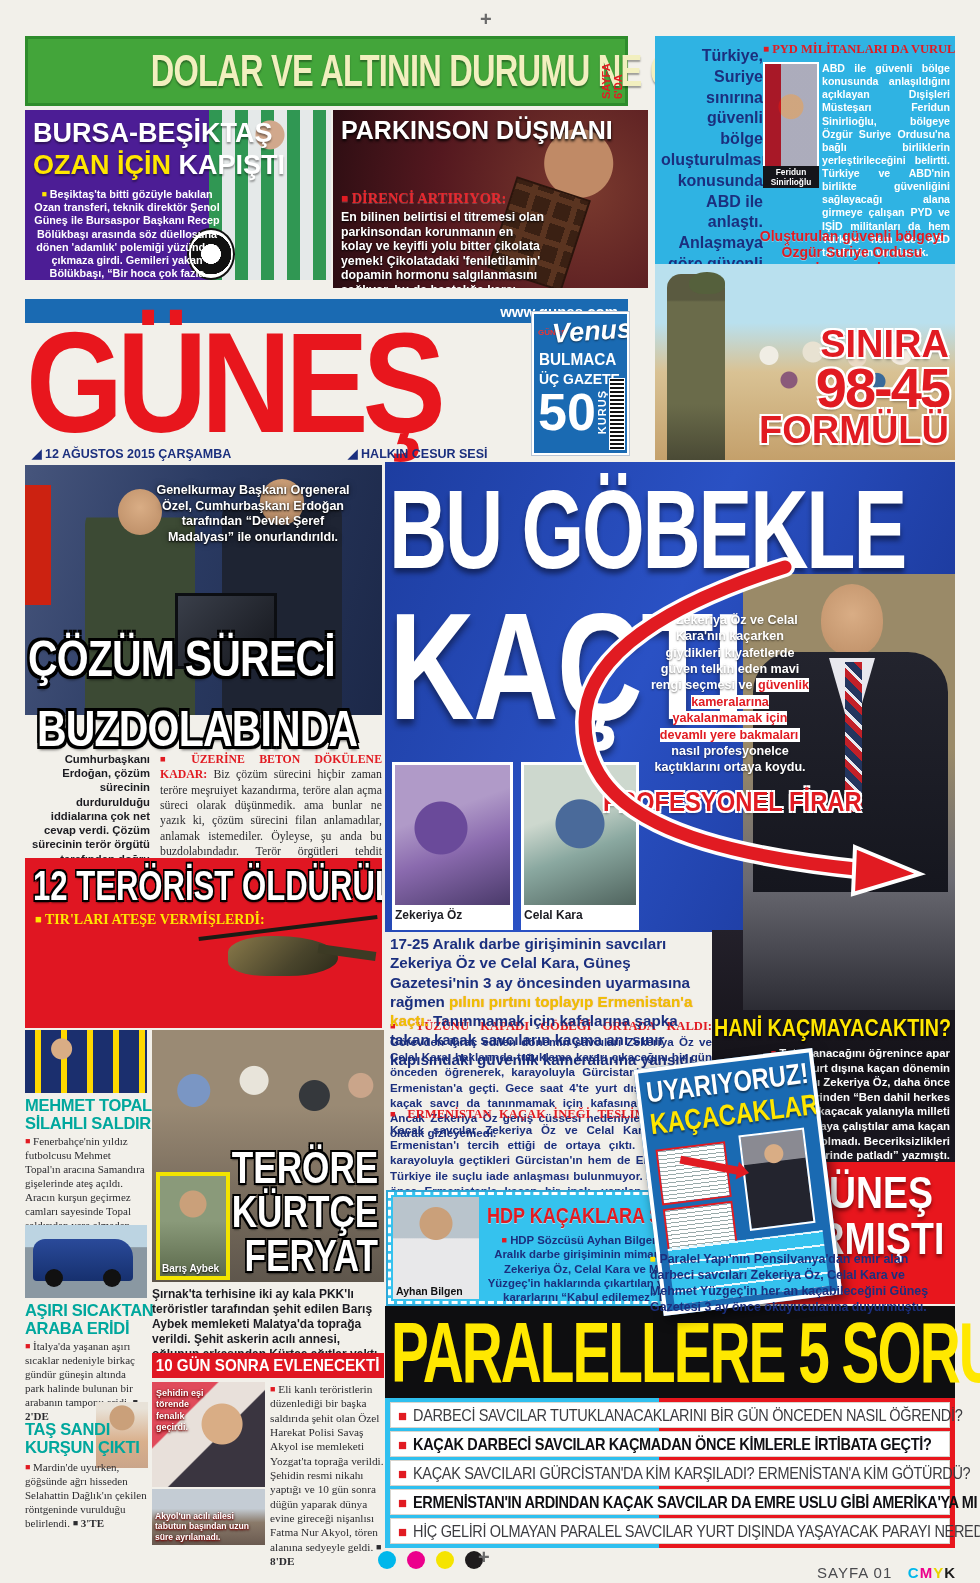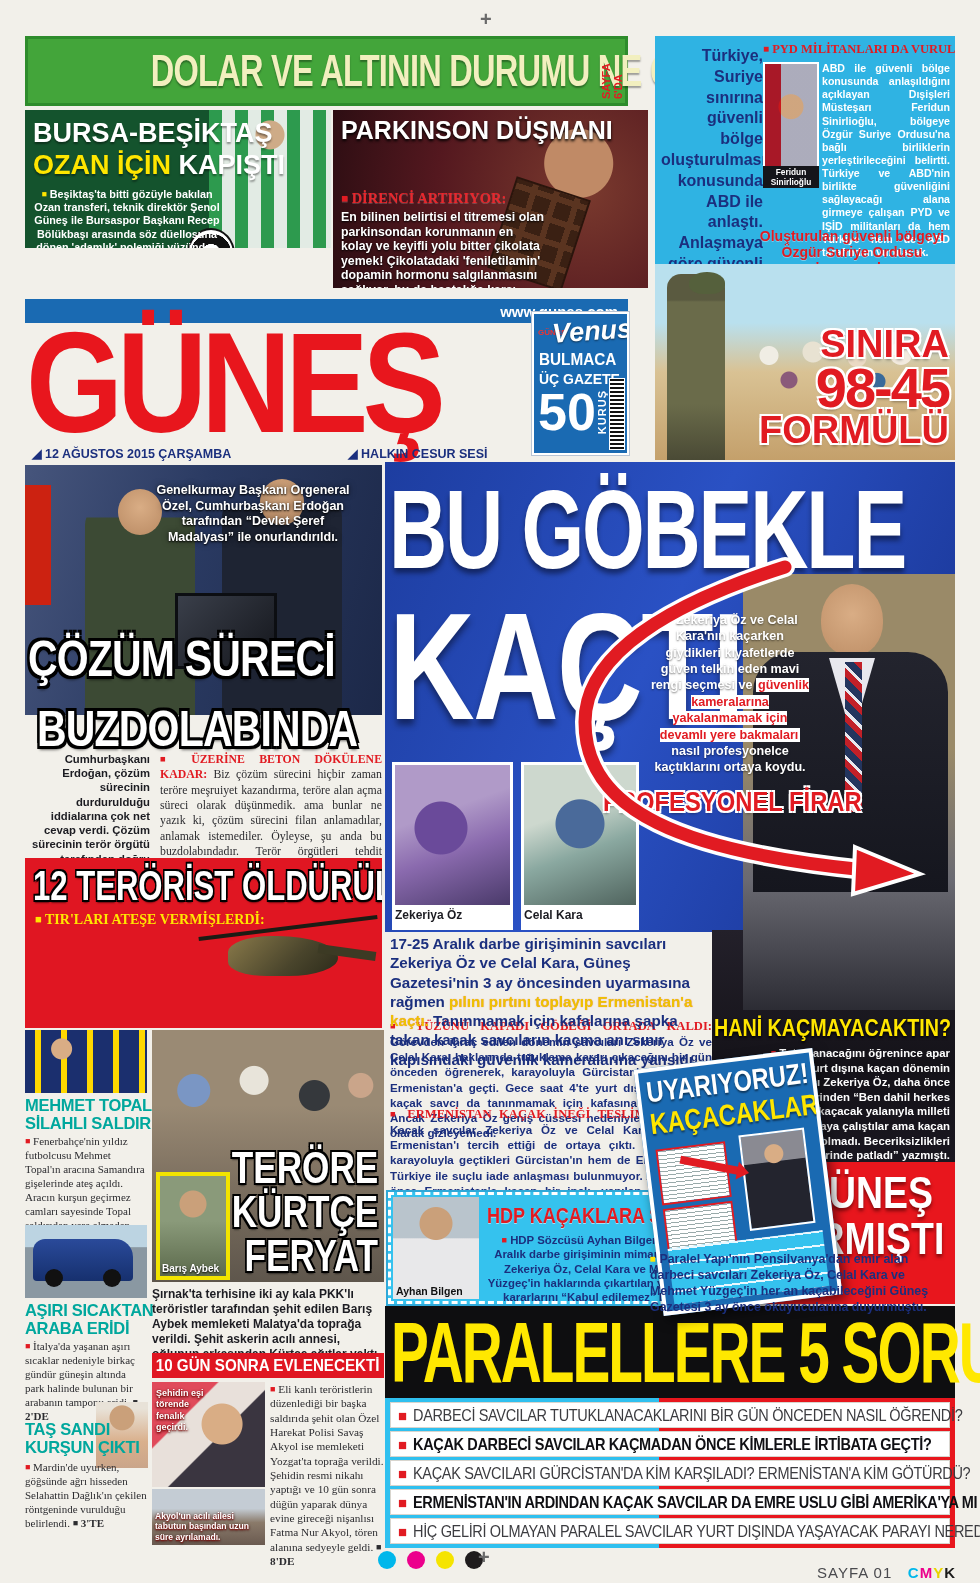--- a/index.html
+++ b/index.html
@@ -11,21 +11,21 @@
   .ol-b{color:#fff;text-shadow:-3px -3px 0 #000,3px -3px 0 #000,-3px 3px 0 #000,3px 3px 0 #000,0 4px 3px rgba(0,0,0,.55);}
   .ol-b2{color:#fff;text-shadow:-2px -2px 0 #000,2px -2px 0 #000,-2px 2px 0 #000,2px 2px 0 #000,0 3px 2px rgba(0,0,0,.5);}
   .ol-w{color:#e11b22;text-shadow:-2px -2px 0 #fff,2px -2px 0 #fff,-2px 2px 0 #fff,2px 2px 0 #fff,0 3px 3px rgba(0,0,0,.35);}
   .reg{color:#6a6a6a;font-size:20px;font-weight:bold;}
   .bull{font-size:.8em;vertical-align:1px;}
   
   .dolar{left:25px;top:36px;width:603px;height:70px;background:#43a53a;border:3px solid #2e8c2c;box-sizing:border-box;display:flex;align-items:center;}
   .dolar-t{font-weight:900;font-size:44px;color:#f2efbf;letter-spacing:-1px;transform:scaleX(.74);margin-left:8px;text-shadow:0 2px 2px rgba(0,0,0,.35);}
   .dolar-ref{position:absolute;right:1px;top:4px;bottom:4px;writing-mode:vertical-rl;transform:rotate(180deg);color:#e11b22;font-weight:bold;font-size:11px;display:flex;align-items:center;}
   
-  .bursa{left:25px;top:110px;width:306px;height:138px;background:#14532d;overflow:hidden;}
+  .bursa{left:25px;top:110px;width:306px;height:170px;background:#4c1d95;overflow:hidden;}
   .bursa-photo{position:absolute;right:0;top:0;width:122px;height:178px;background:
      radial-gradient(circle at 50% 14%,#d9b08c 0 14px,rgba(0,0,0,0) 15px),
      repeating-linear-gradient(90deg,#2f9e50 0 13px,#eef4ee 13px 26px);opacity:.95;}
   .bjk{position:absolute;right:96px;top:118px;width:44px;height:48px;border-radius:50%;background:radial-gradient(circle,#fff 0 30%,#111 31% 62%,#fff 63%);border:2px solid #111;}
   .bursa-h1{position:absolute;left:8px;top:8px;font-size:27px;font-weight:900;color:#fff;text-shadow:0 2px 2px rgba(0,0,0,.4);}
   .bursa-h2{position:absolute;left:8px;top:40px;font-size:27px;font-weight:900;text-shadow:0 2px 2px rgba(0,0,0,.4);}
   .yel{color:#ffe600;} .whi{color:#fff;}
   .bursa-b{position:absolute;left:8px;top:78px;width:188px;font-size:10.8px;line-height:1.22;color:#fff;font-weight:bold;text-align:center;}
   .tagw{font-size:9px;font-weight:bold;}
   

